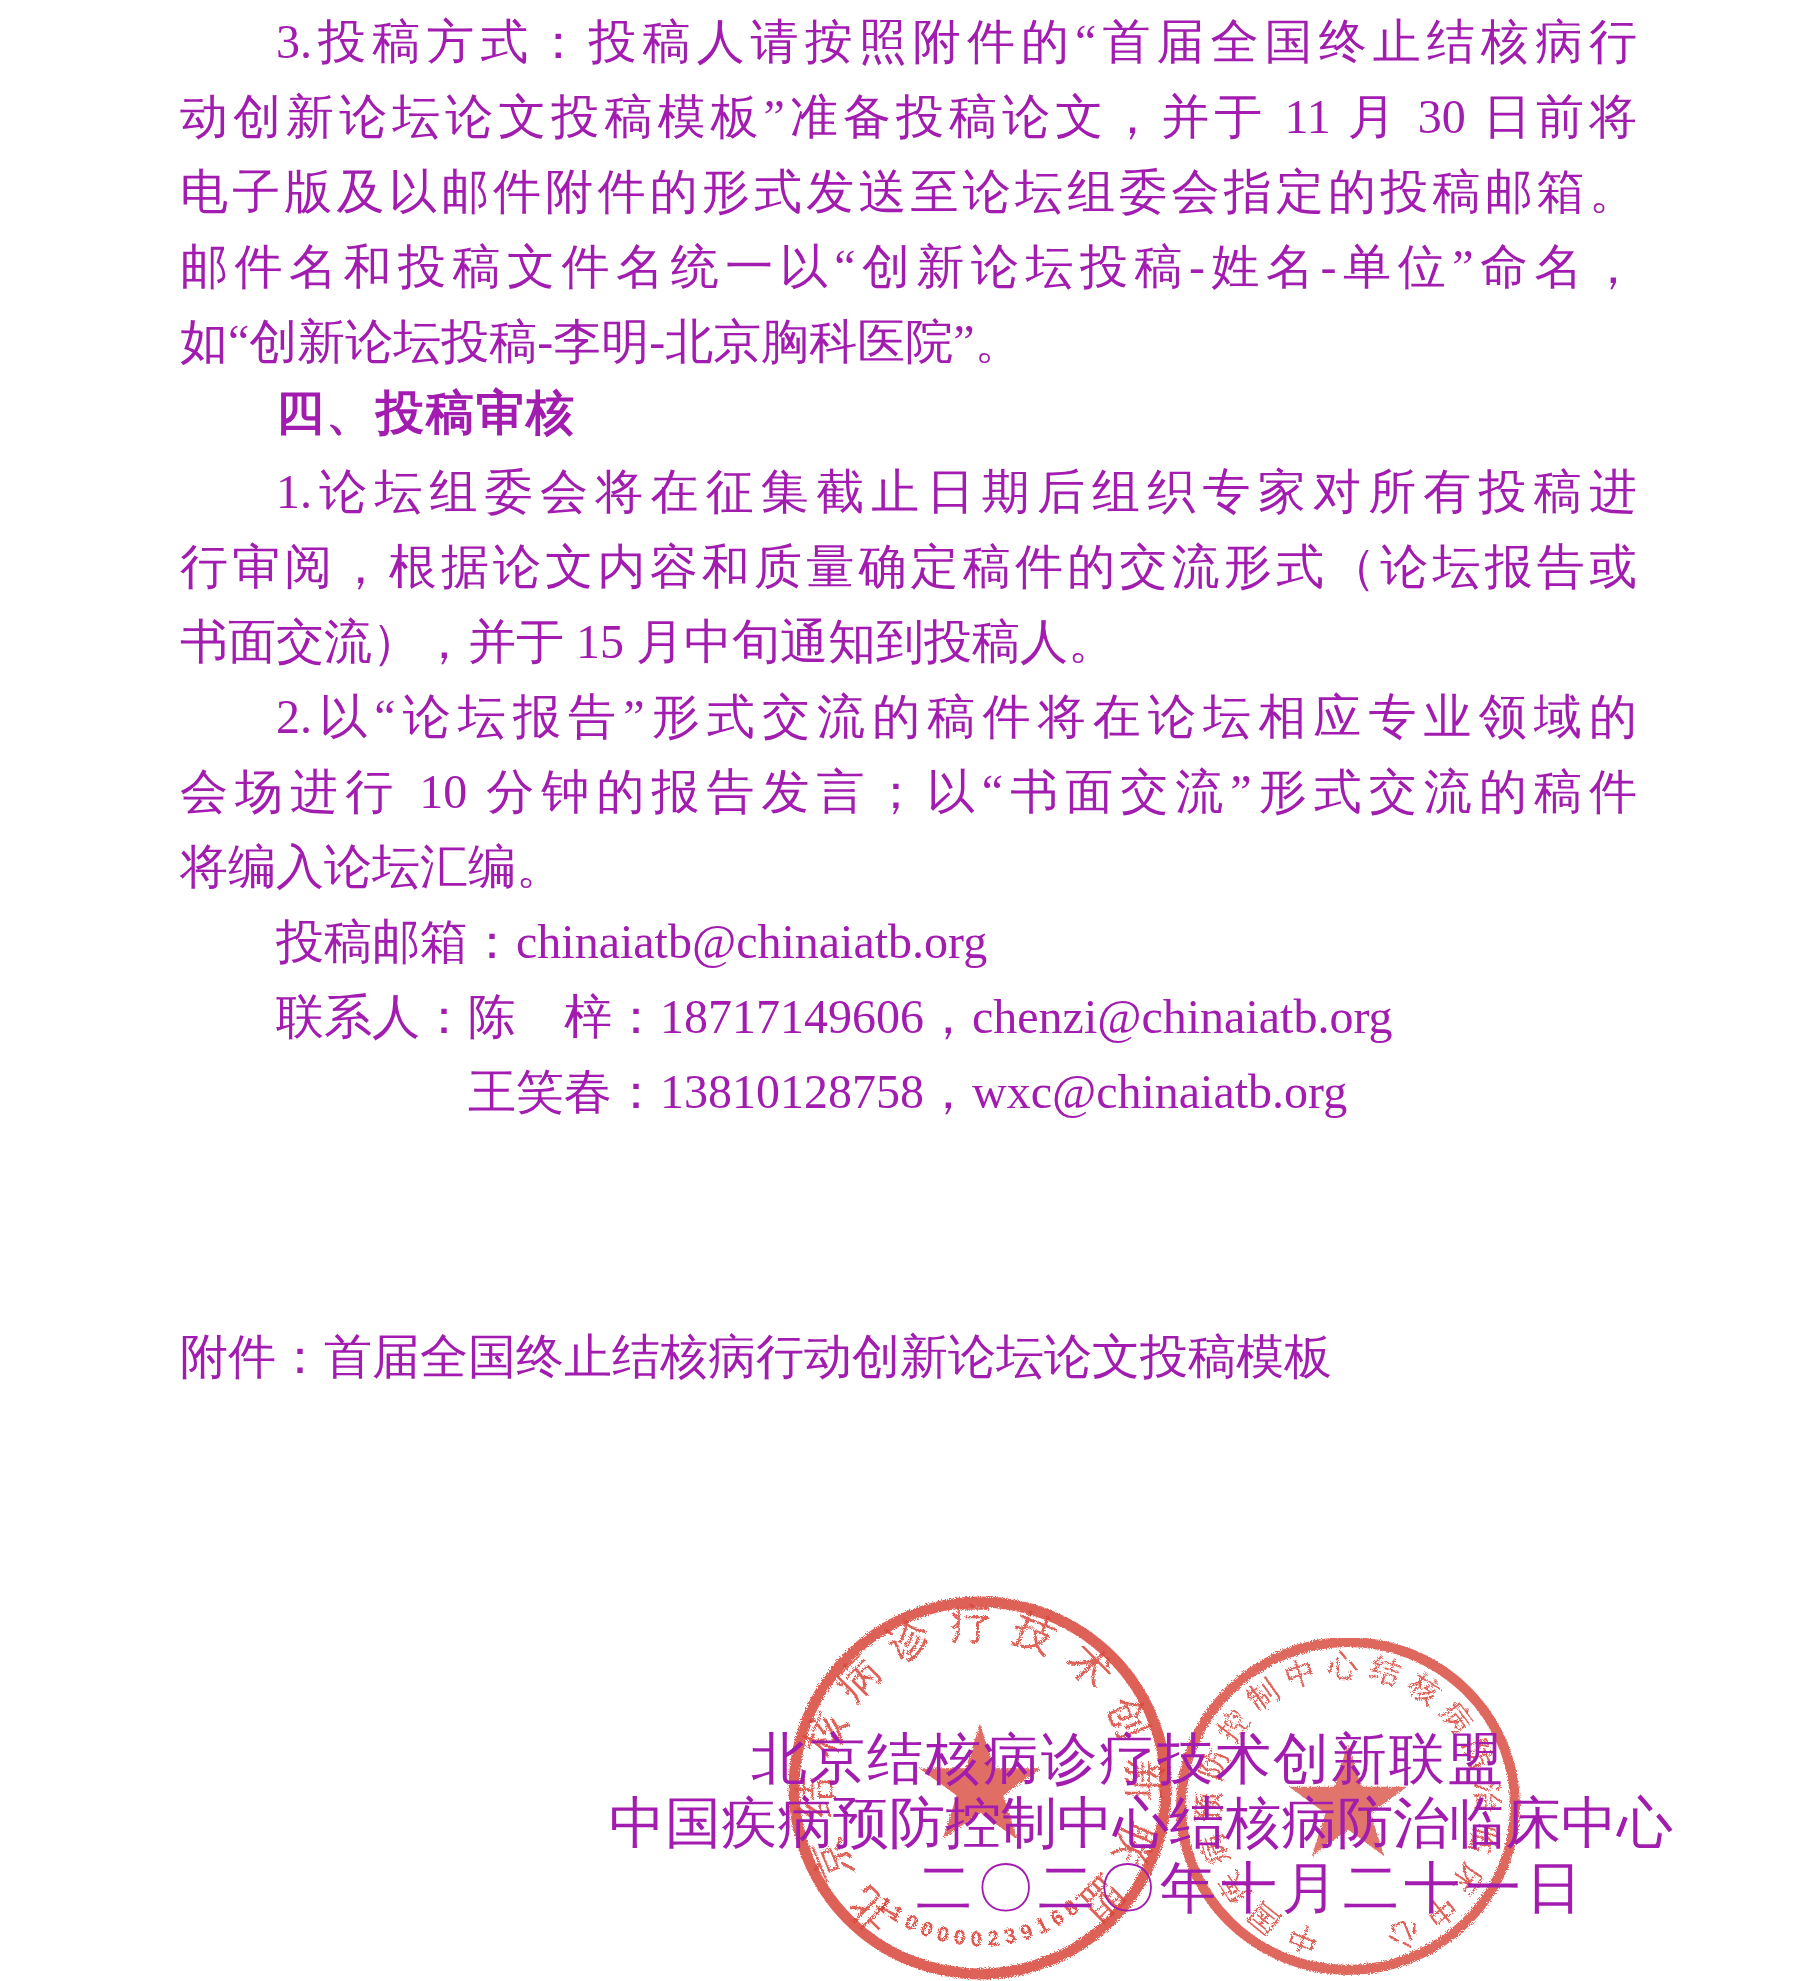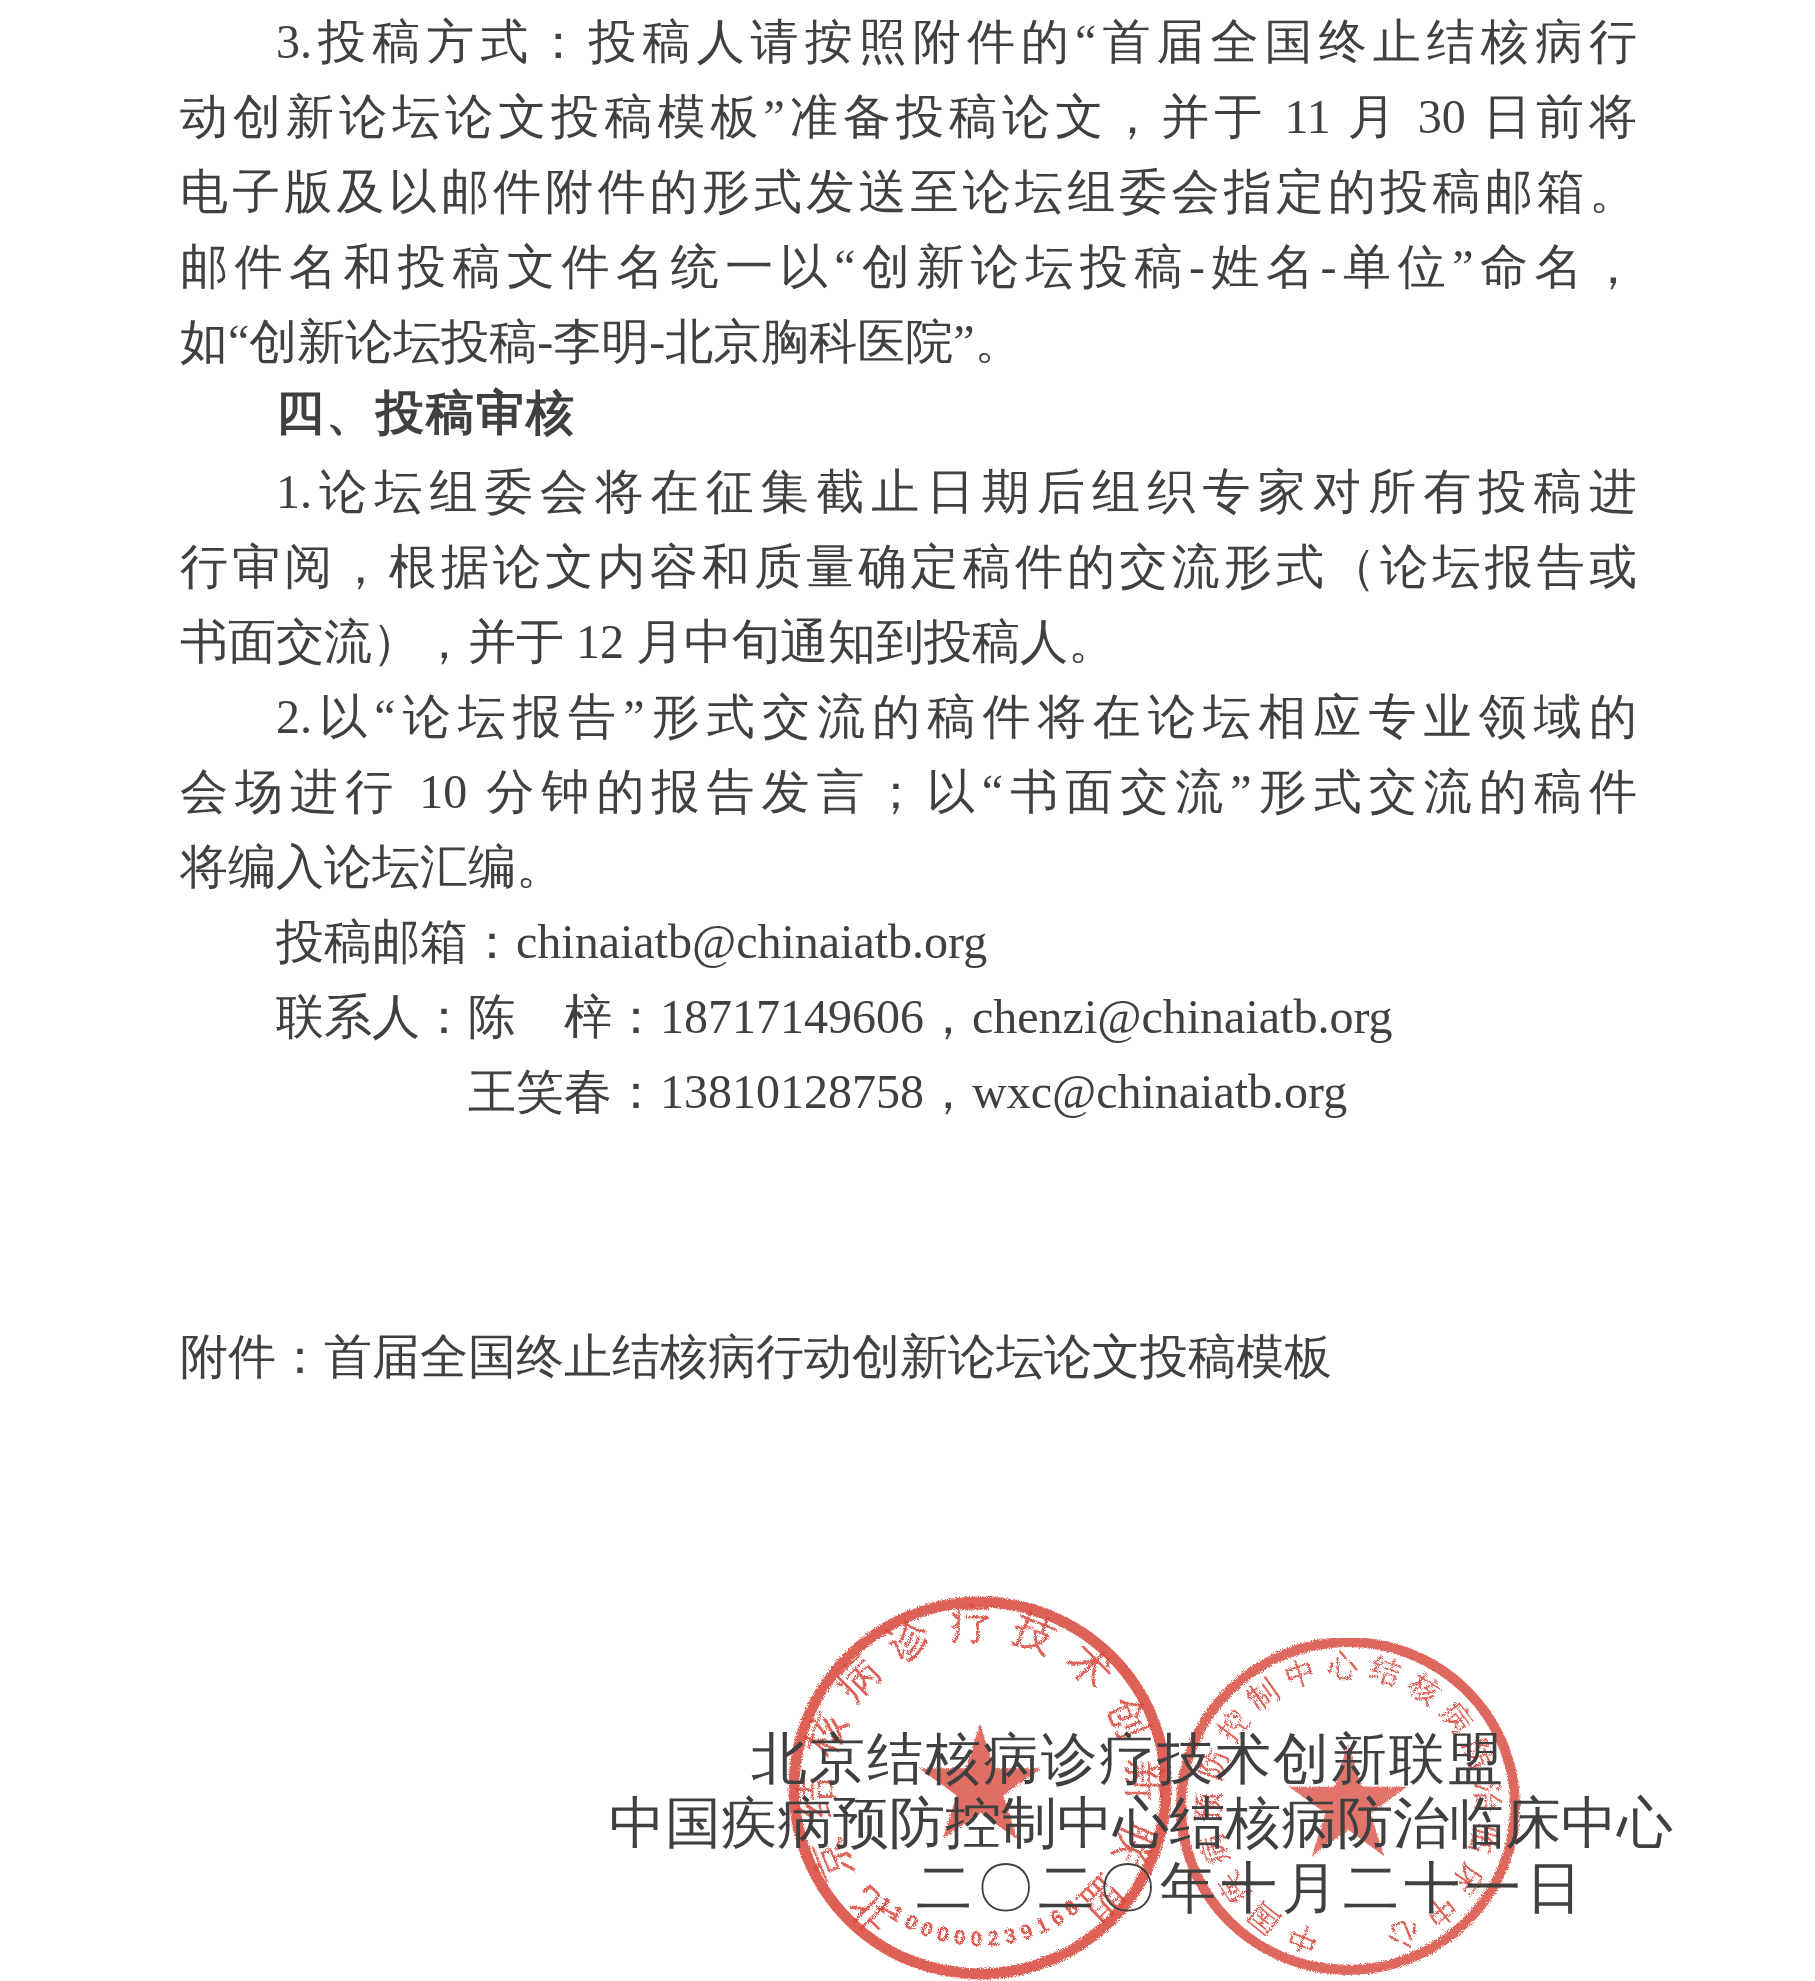--- a/index.html
+++ b/index.html
@@ -1,18 +1,18 @@
 <!DOCTYPE html>
 <html><head>
 <meta charset="utf-8">
 <style>
   html,body{margin:0;padding:0;background:#ffffff;}
   .page{
     position:relative;width:1815px;height:1981px;background:#ffffff;overflow:hidden;
-    font-family:"Liberation Serif","DejaVu Serif",serif;color:#404040;
+    font-family:"Liberation Serif","DejaVu Serif",serif;color:#a21caf;
   }
   .text-col{position:absolute;left:180px;top:4px;width:1457px;font-size:48px;z-index:2;}
   .line{height:75px;line-height:75px;}
   .jline{text-align:justify;text-align-last:justify;}
   .lline{text-align:left;white-space:nowrap;}
   .indent{padding-left:96px;}
   .indent-contact{padding-left:96px;}
   .indent-contact2{padding-left:288px;}
   .heading{
     font-weight:bold;letter-spacing:2px;padding-left:96px;
@@ -38,21 +38,21 @@
     <div class="line jline indent">3.投稿方式：投稿人请按照附件的“首届全国终止结核病行</div>
     <div class="line jline">动创新论坛论文投稿模板”准备投稿论文，并于 11 月 30 日前将</div>
     <div class="line jline">电子版及以邮件附件的形式发送至论坛组委会指定的投稿邮箱。</div>
     <div class="line jline">邮件名和投稿文件名统一以“创新论坛投稿-姓名-单位”命名，</div>
     <div class="line lline">如“创新论坛投稿-李明-北京胸科医院”。</div>
 
     <div class="line heading">四、投稿审核</div>
 
     <div class="line jline indent">1.论坛组委会将在征集截止日期后组织专家对所有投稿进</div>
     <div class="line jline">行审阅，根据论文内容和质量确定稿件的交流形式（论坛报告或</div>
-    <div class="line lline">书面交流），并于 12 月中旬通知到投稿人。</div>
+    <div class="line lline">书面交流），并于 15 月中旬通知到投稿人。</div>
 
     <div class="line jline indent">2.以“论坛报告”形式交流的稿件将在论坛相应专业领域的</div>
     <div class="line jline">会场进行 10 分钟的报告发言；以“书面交流”形式交流的稿件</div>
     <div class="line lline">将编入论坛汇编。</div>
 
 
     <div class="line lline indent-contact">投稿邮箱：chinaiatb@chinaiatb.org</div>
     <div class="line lline indent-contact">联系人：陈　梓：18717149606，chenzi@chinaiatb.org</div>
     <div class="line lline indent-contact2">王笑春：13810128758，wxc@chinaiatb.org</div>
 

